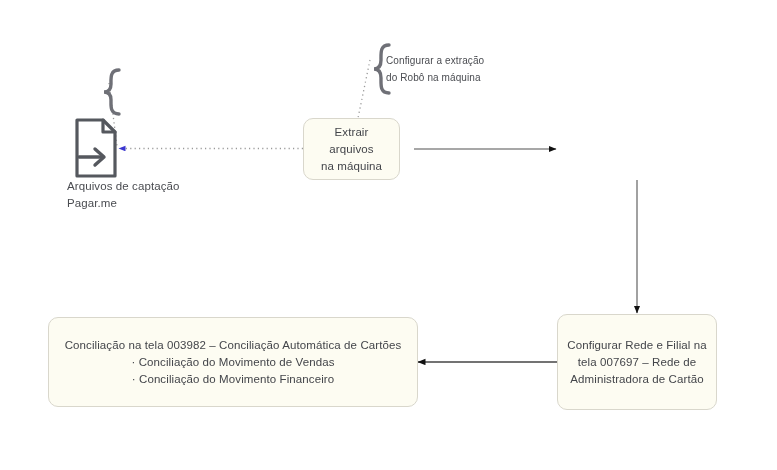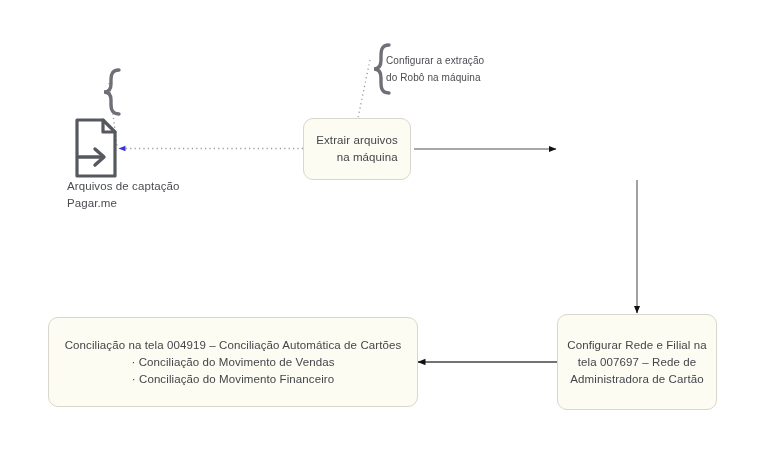--- a/index.html
+++ b/index.html
@@ -102,31 +102,31 @@
     </g>
   </svg>
 
 
   <div class="annotation" style="left:386px; top:52px; width:200px;">Configurar a extração
 do Robô na máquina</div>
 
   <div class="caption" style="left:30px; top:178px; width:220px;">Arquivos de captação
 Pagar.me</div>
 
-  <div class="node" style="left:303px; top:118px; width:108px; height:62px;text-align:right;">
+  <div class="node" style="left:303px; top:118px; width:97px; height:62px;">
     <span class="node-text">Extrair arquivos
 na máquina</span>
   </div>
 
 
   <div class="node" style="left:557px; top:314px; width:160px; height:96px;">
     <span class="node-text">Configurar Rede e Filial na
 tela 007697 – Rede de
 Administradora de Cartão</span>
   </div>
 
   <div class="node" style="left:48px; top:317px; width:370px; height:90px;">
-    <span class="node-text">Conciliação na tela 004919 – Conciliação Automática de Cartões
+    <span class="node-text">Conciliação na tela 003982 – Conciliação Automática de Cartões
 · Conciliação do Movimento de Vendas
 · Conciliação do Movimento Financeiro</span>
   </div>
 
 </div>
 
 </body></html>

